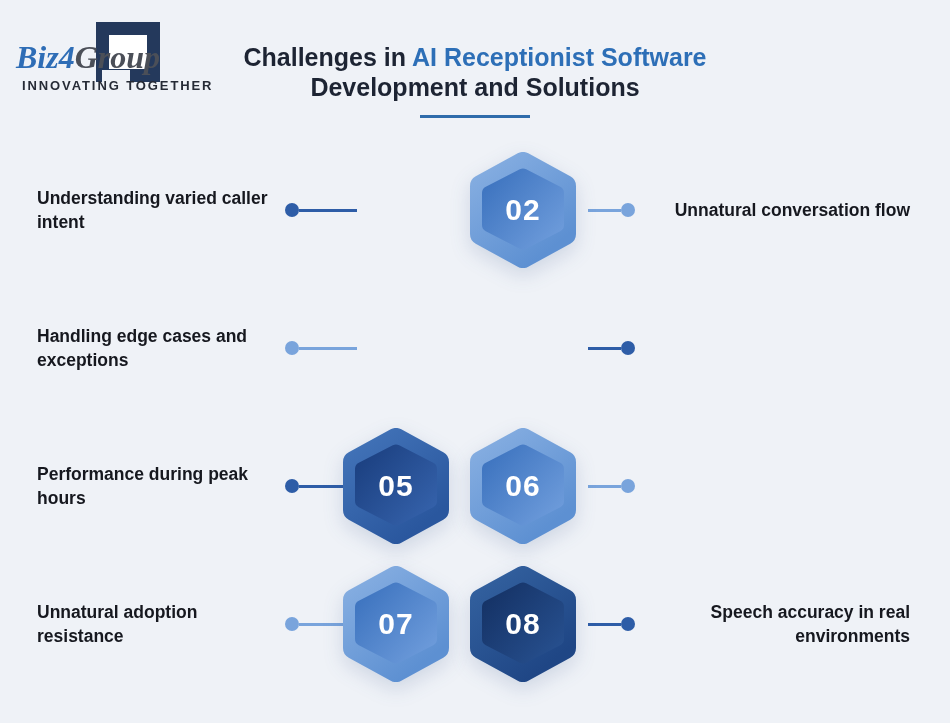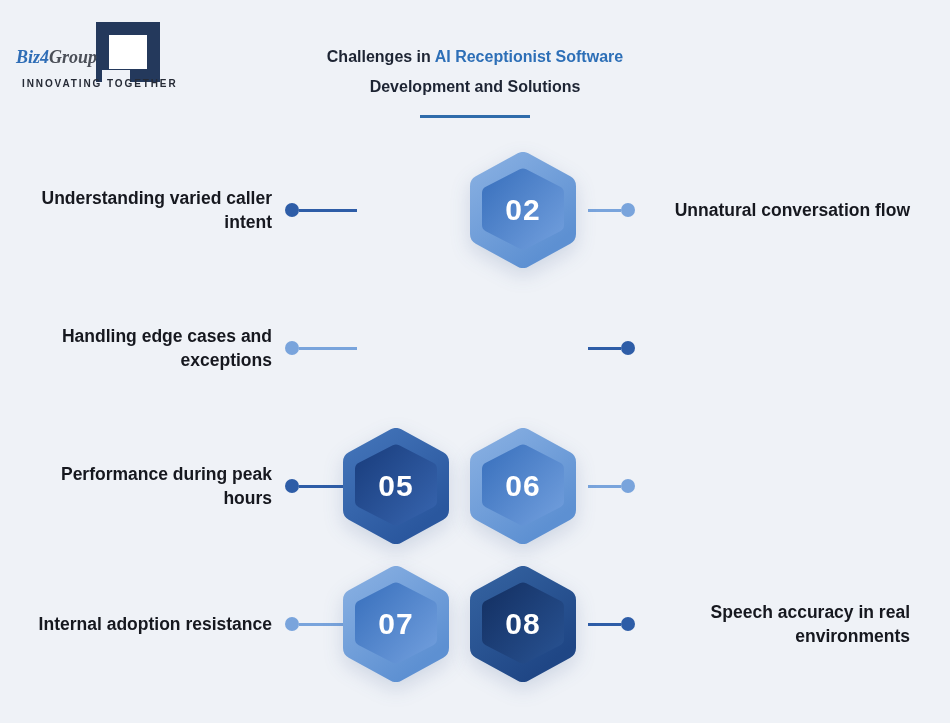--- a/index.html
+++ b/index.html
@@ -15,42 +15,42 @@
   .logo-mark{
     position:absolute;left:82px;top:4px;width:64px;height:60px;
     box-sizing:border-box;border:13px solid #24395c;background:#ffffff;
   }
   .logo-notch{
     position:absolute;left:88px;top:52px;width:28px;height:14px;background:#eff2f7;
   }
   .logo-text{
     position:absolute;left:2px;top:26px;
     font-family:"Liberation Serif","DejaVu Serif",serif;
-    font-style:italic;font-weight:700;font-size:18px;line-height:27px;white-space:nowrap;
+    font-style:italic;font-weight:700;font-size:32px;line-height:27px;white-space:nowrap;
   }
   .logo-text .biz,.logo-text .four{color:#2e6db6;}
   .logo-text .group{color:#4b4f58;}
   .logo-tagline{
     position:absolute;left:8px;top:60px;
-    font-size:10px;font-weight:700;letter-spacing:1.9px;color:#262b36;white-space:nowrap;
+    font-size:13px;font-weight:700;letter-spacing:1.9px;color:#262b36;white-space:nowrap;
   }
 
   
   .title{position:absolute;top:42px;left:0;right:0;text-align:center;
-    font-size:16px;line-height:30px;font-weight:700;color:#1d2433;}
+    font-size:25px;line-height:30px;font-weight:700;color:#1d2433;}
   .title .hl{color:#2d6fb7;}
   .title-rule{width:110px;height:3px;background:#2f6cab;margin:13px auto 0;}
 
   
   .row{position:absolute;left:0;right:0;height:138px;}
   .row1{top:141px}.row2{top:279px}.row3{top:417px}.row4{top:555px}
 
   .label{position:absolute;top:50%;transform:translateY(-50%);
     font-size:17.5px;line-height:24px;font-weight:700;color:#16181f;}
-  .label-left{right:678px;width:235px;text-align:right;}
+  .label-left{right:678px;width:235px;}
   .label-right{left:650px;width:260px;text-align:right;}
 
   .connector{position:absolute;top:50%;transform:translateY(-50%);
     display:flex;align-items:center;z-index:0;}
   .connector-left{left:285px;width:72px;}
   .connector-right{left:588px;width:47px;}
   .dot{width:14px;height:14px;border-radius:50%;flex:0 0 auto;}
   .line{height:3px;flex:1 1 auto;}
   .tone-dark .dot,.tone-deep .dot{background:#2e5da7;}
   .tone-dark .line,.tone-deep .line{background:#2e5da7;}
@@ -162,21 +162,21 @@
       <text x="55" y="70" text-anchor="middle" font-size="30" font-weight="600" letter-spacing="1" fill="#ffffff">06</text>
     </svg>
   </div>
   <div class="connector connector-right tone-light">
     <span class="line"></span>
       <span class="dot"></span>
   </div>
 </div>
 
 <div class="row row4">
-  <div class="label label-left">Internal adoption resistance</div>
+  <div class="label label-left">Unnatural adoption resistance</div>
   <div class="connector connector-left tone-light">
     <span class="dot"></span>
       <span class="line"></span>
   </div>
   <div class="hex hex-a">
     <svg viewBox="0 0 110 120">
       <polygon points="55,13 97,36 97,84 55,107 13,84 13,36" fill="url(#gB_o)" stroke="url(#gB_o)" stroke-width="22" stroke-linejoin="round"></polygon>
       <polygon points="55,25.5 89,43 89,75 55,92.5 21,75 21,43" fill="url(#gB_i)" stroke="url(#gB_i)" stroke-width="14" stroke-linejoin="round"></polygon>
       <text x="55" y="70" text-anchor="middle" font-size="30" font-weight="600" letter-spacing="1" fill="#ffffff">07</text>
     </svg>

